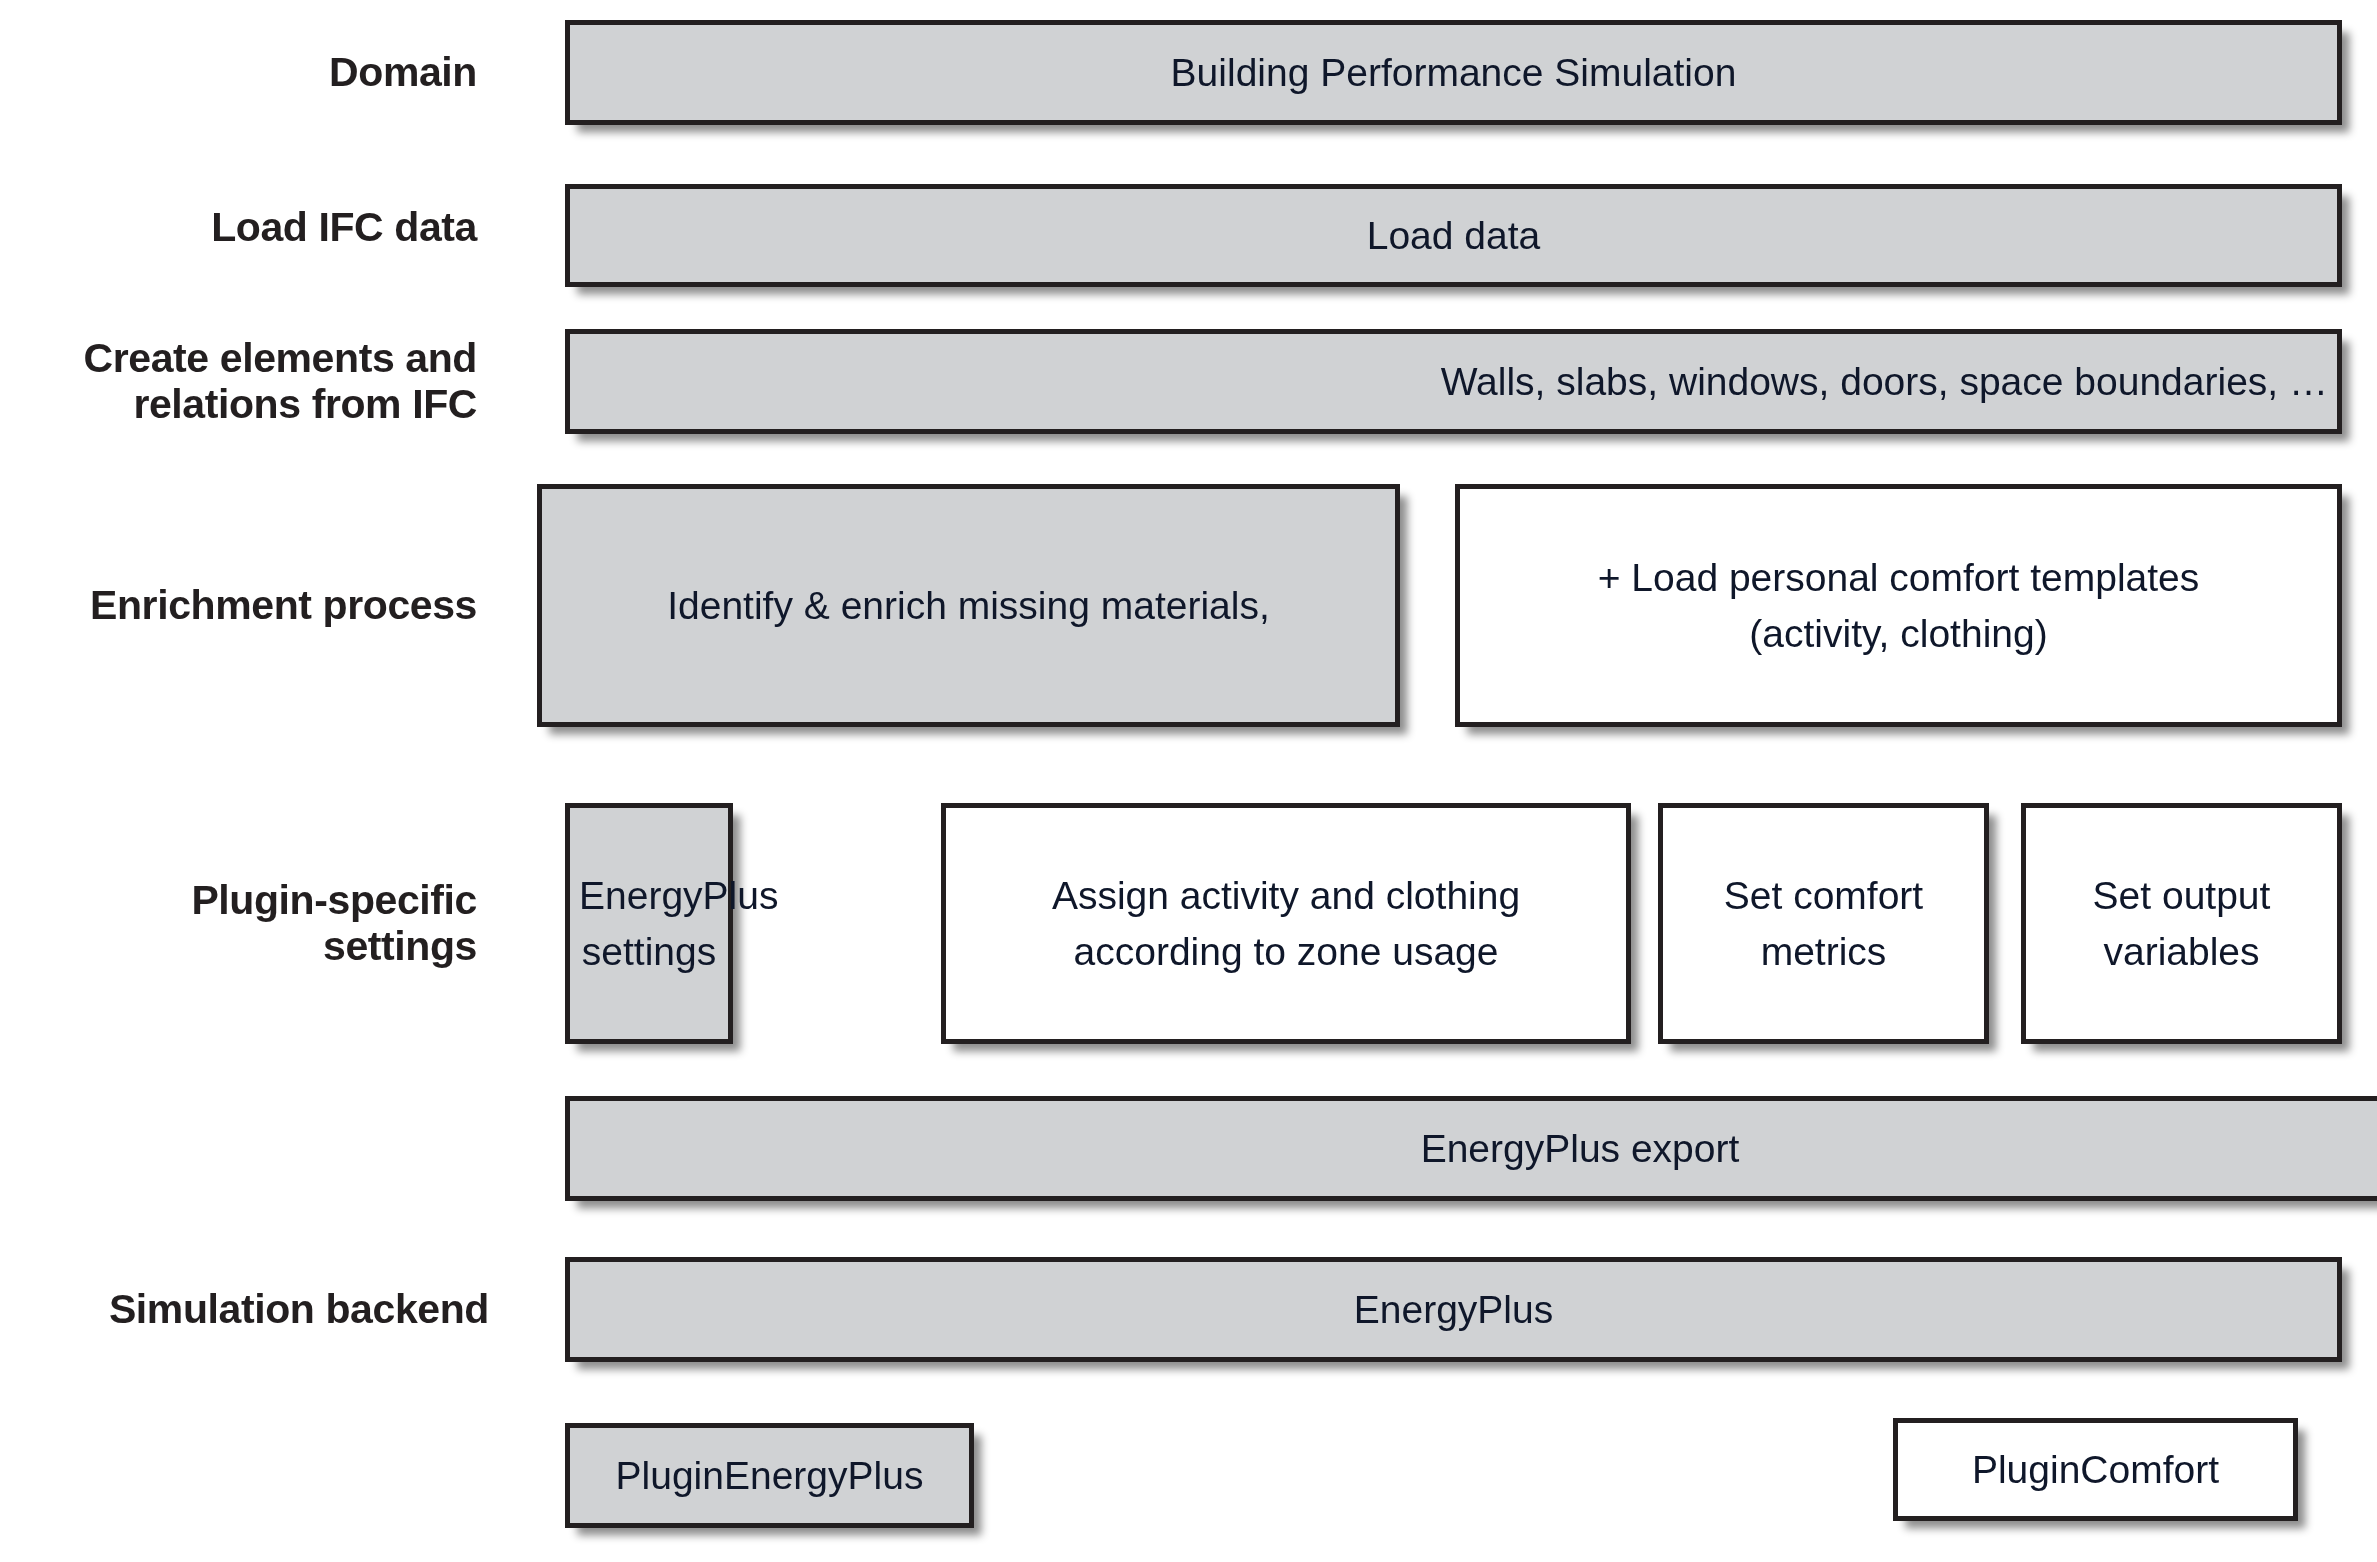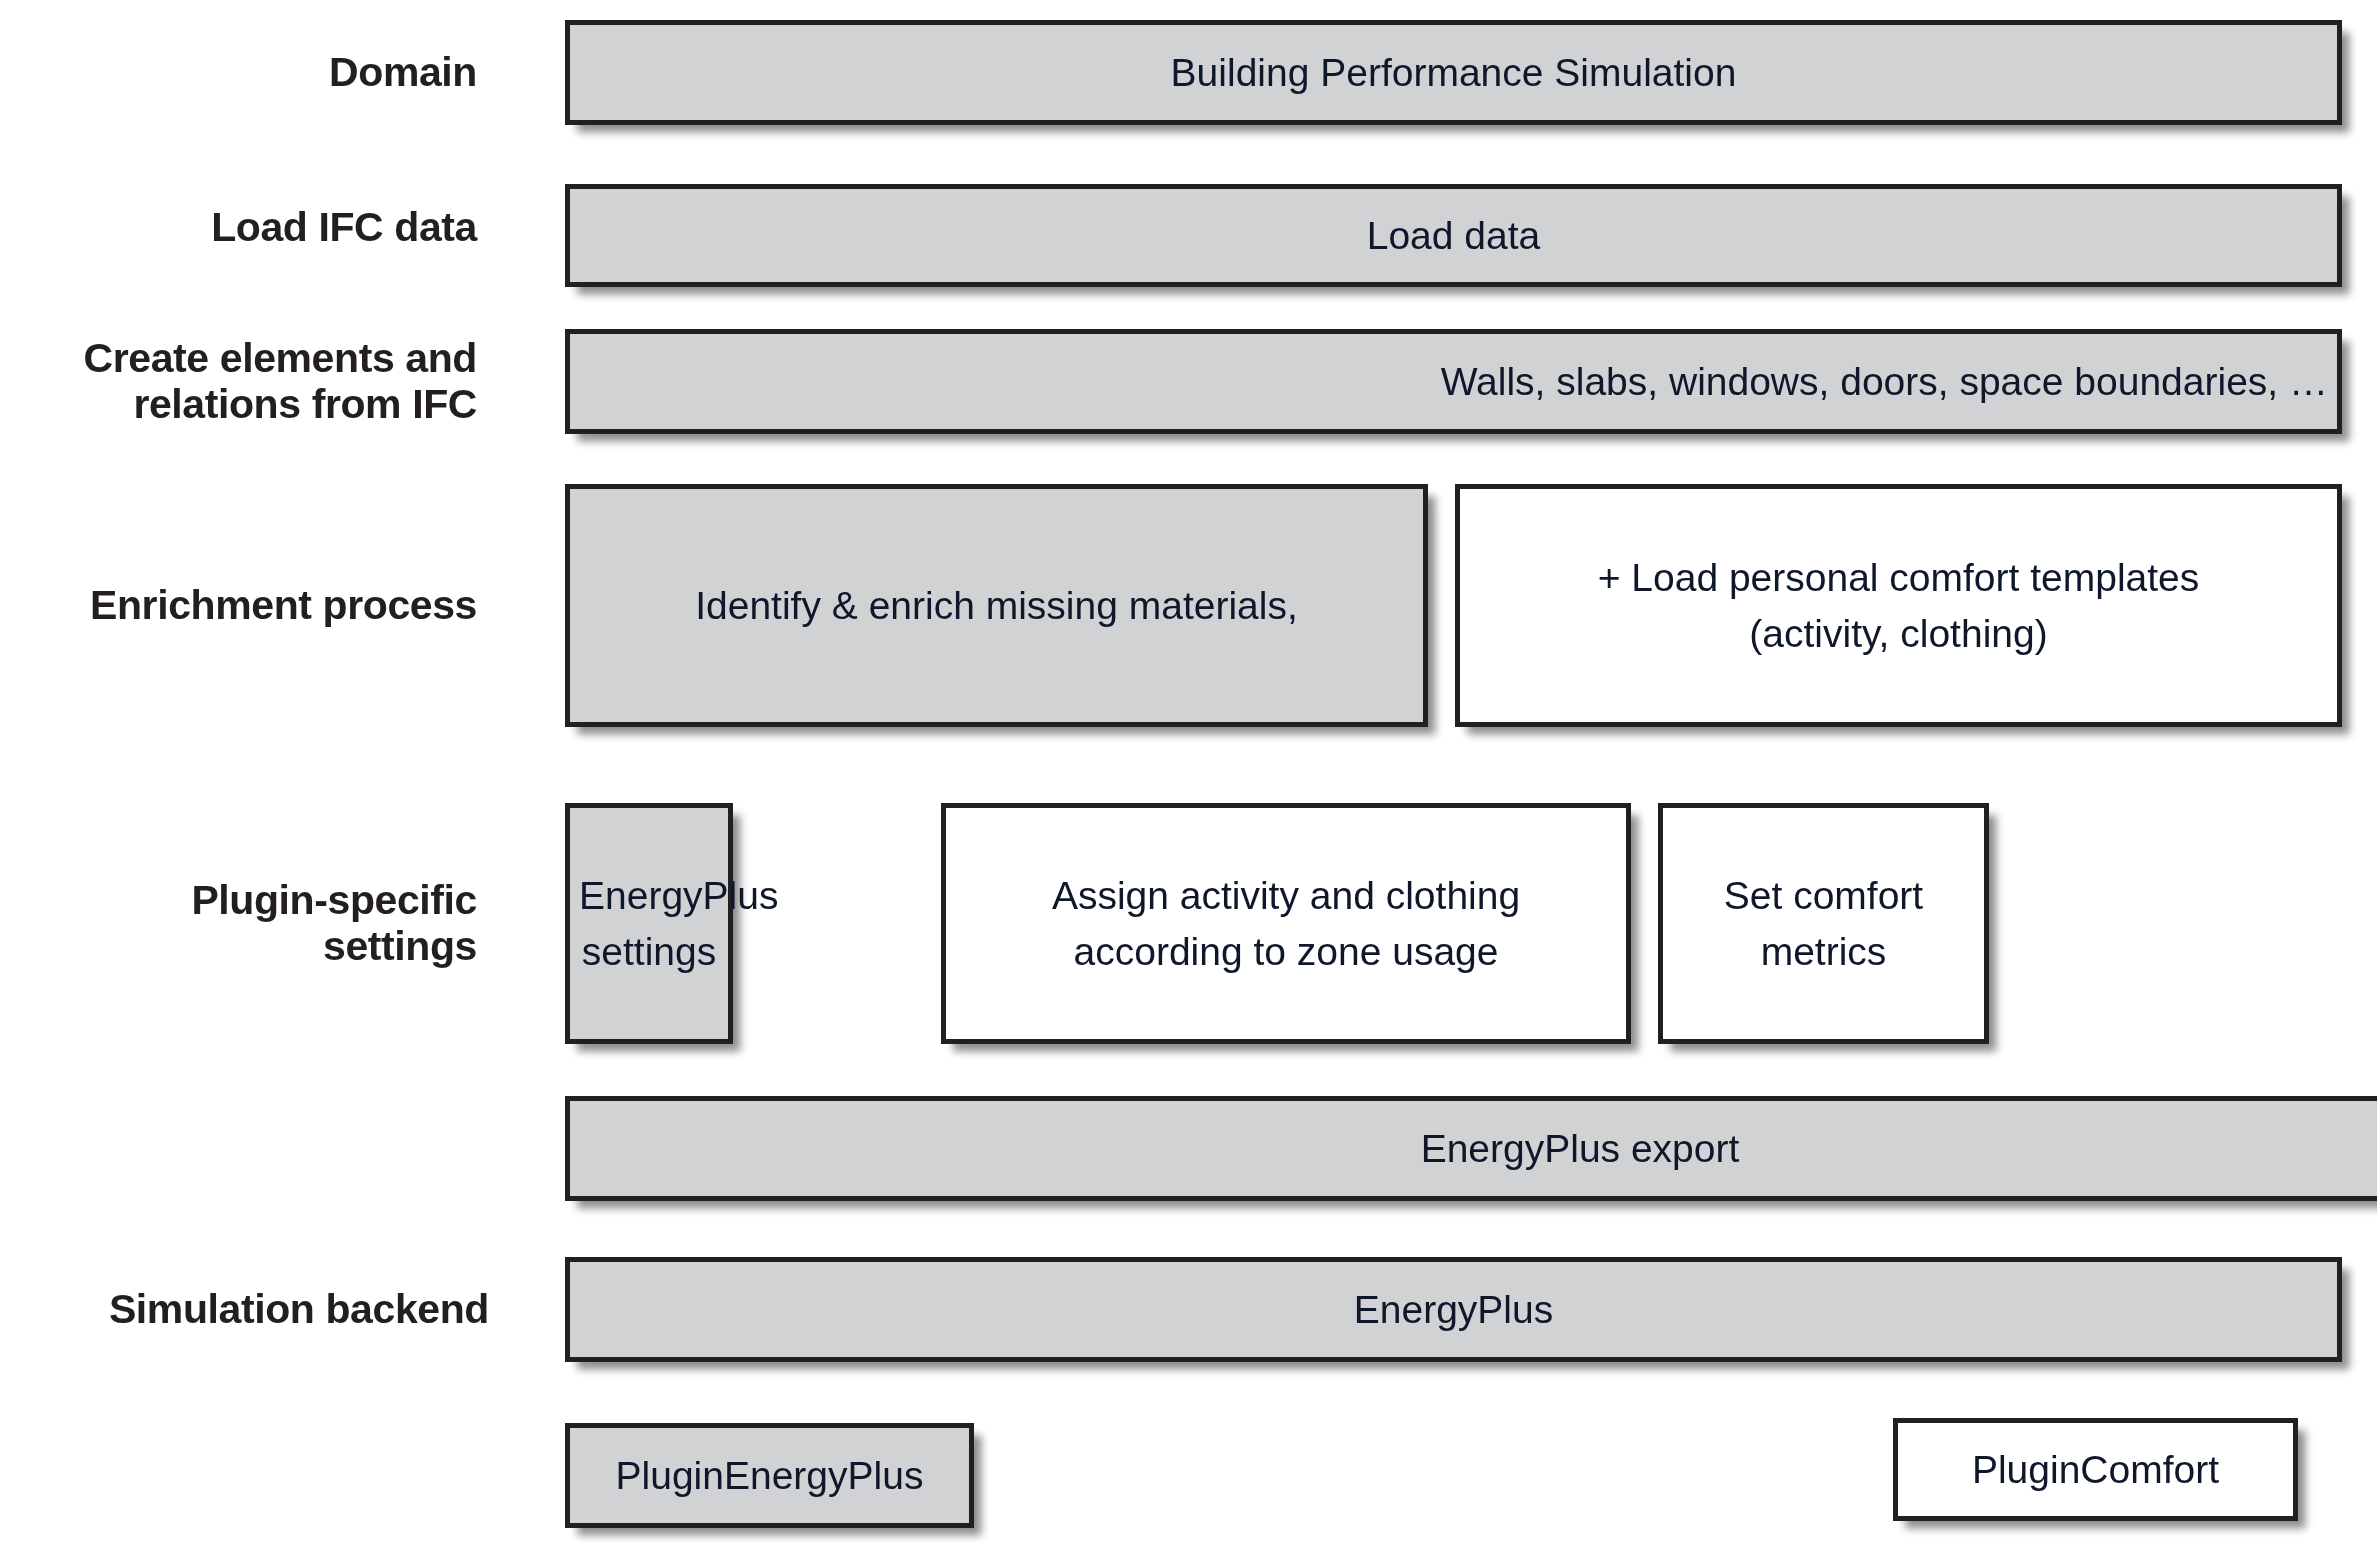--- a/index.html
+++ b/index.html
@@ -87,21 +87,21 @@
   </div>
   <div class="node fill-gray" style="left:565px; top:329px; width:1777px; height:105px;text-align:right;">
     <span class="txt">
       <span class="ln">Walls, slabs, windows, doors, space boundaries, …</span>
     </span>
   </div>
 
   <div class="row-label" style="top:484px; height:243px;">
     <span>Enrichment process</span>
   </div>
-  <div class="node fill-gray" style="left:565px; top:484px; width:863px; height:243px;">
+  <div class="node fill-gray" style="left:537px; top:484px; width:863px; height:243px;">
     <span class="txt">
       <span class="ln">Identify &amp; enrich missing materials,</span>
     </span>
   </div>
   <div class="node fill-white" style="left:1455px; top:484px; width:887px; height:243px;">
     <span class="txt">
       <span class="ln">+ Load personal comfort templates</span>
       <span class="ln">(activity, clothing)</span>
     </span>
   </div>
@@ -121,20 +121,26 @@
       <span class="ln">Assign activity and clothing</span>
       <span class="ln">according to zone usage</span>
     </span>
   </div>
   <div class="node fill-white" style="left:1658px; top:803px; width:331px; height:241px;">
     <span class="txt">
       <span class="ln">Set comfort</span>
       <span class="ln">metrics</span>
     </span>
   </div>
+  <div class="node fill-white" style="left:2021px; top:803px; width:321px; height:241px;">
+    <span class="txt">
+      <span class="ln">Set output</span>
+      <span class="ln">variables</span>
+    </span>
+  </div>
 
   <div class="node fill-gray" style="left:565px; top:1096px; width:2030px; height:105px;">
     <span class="txt">
       <span class="ln">EnergyPlus export</span>
     </span>
   </div>
 
   <div class="row-label" style="top:1257px; height:105px;padding-left:12px;">
     <span>Simulation backend</span>
   </div>

